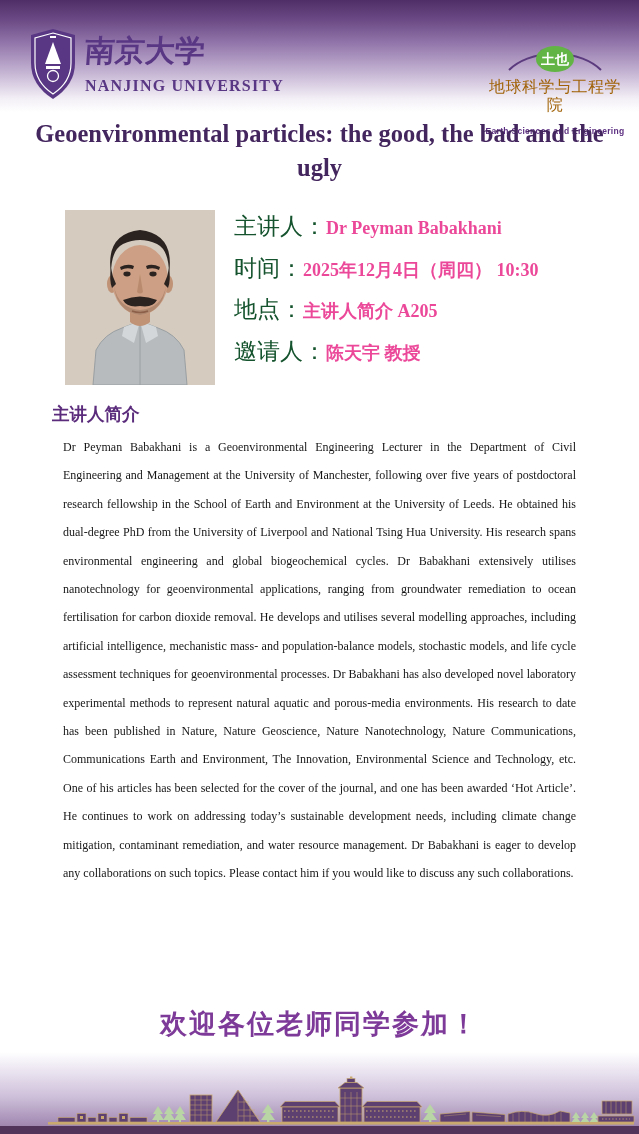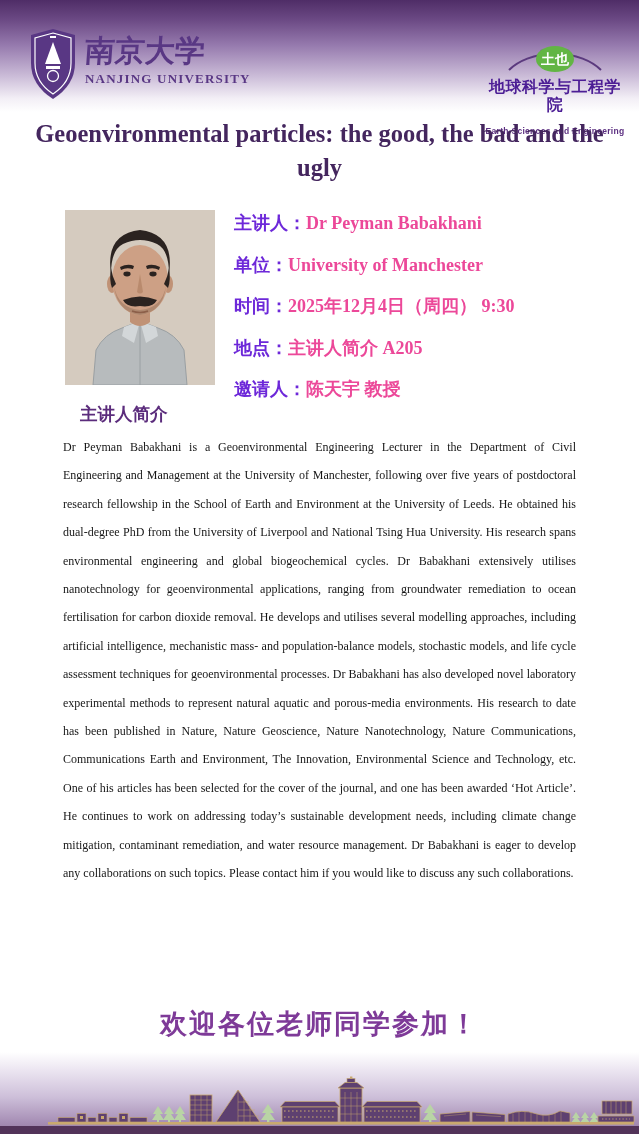--- a/index.html
+++ b/index.html
@@ -10,42 +10,42 @@
   
   .header-gradient{
     position:absolute;top:0;left:0;width:639px;height:112px;
     background:linear-gradient(180deg,#4f2d67 0%,#6c4a85 18%,#9579ad 40%,#cbbcd8 68%,#f3eff6 88%,#ffffff 100%);
   }
   .nju-logo{position:absolute;top:28px;left:30px;display:flex;align-items:flex-start;}
   .nju-shield{width:46px;height:72px;}
   .nju-text{margin-left:9px;padding-top:6px;}
   .nju-cn{font-size:30px;font-weight:bold;color:#593784;letter-spacing:0px;line-height:34px;
           font-family:"Liberation Serif",serif;transform:skewX(-4deg);}
-  .nju-en{font-size:13px;font-weight:bold;color:#593784;letter-spacing:1.2px;margin-top:3px;
+  .nju-en{font-size:16px;font-weight:bold;color:#593784;letter-spacing:1.2px;margin-top:9px;
           font-family:"Liberation Serif",serif;}
   .ese-logo{position:absolute;top:26px;right:14px;width:140px;text-align:center;}
-  .ese-cn{font-size:16px;font-weight:bold;color:#4c1d95;letter-spacing:0.5px;line-height:18px;
+  .ese-cn{font-size:16px;font-weight:normal;color:#a16207;letter-spacing:0.5px;line-height:18px;
           font-family:"Liberation Serif",serif;}
   .ese-en{font-size:8.5px;font-weight:bold;color:#5b2e80;letter-spacing:0.3px;margin-top:12px;}
   
   .title{
     position:absolute;top:117px;left:34px;width:571px;margin:0;
     font-family:"Liberation Serif",serif;font-weight:bold;font-size:24.5px;
     line-height:34px;color:#44265e;text-align:center;
   }
   
   .info{position:absolute;top:210px;left:65px;display:flex;}
   .photo{width:150px;height:175px;flex:0 0 150px;}
   .details{margin-left:19px;padding-top:1px;}
   .detail-row{height:24px;margin-bottom:17.5px;white-space:nowrap;}
-  .detail-label{font-weight:bold;font-size:18px;color:#6d28d9;}
+  .detail-label{font-weight:normal;font-size:23px;color:#14532d;}
   .detail-value{font-weight:bold;font-size:18px;color:#ec4899;font-family:"Liberation Serif",serif;}
   
   .bio-heading{
-    position:absolute;top:402px;left:80px;margin:0;
+    position:absolute;top:402px;left:52px;margin:0;
     font-size:17.5px;font-weight:bold;color:#5b2c7c;
   }
   .bio-text{
     position:absolute;top:433px;left:63px;width:513px;margin:0;
     font-family:"Liberation Serif",serif;font-size:12px;line-height:28.4px;
     color:#161616;text-align:justify;
   }
   
   .welcome{
     position:absolute;top:1006px;left:0;width:639px;margin:0;text-align:center;
@@ -133,24 +133,21 @@
 
       <path d="M58,90 Q75,83 92,90 Q88,98 75,96 Q62,98 58,90 Z" fill="#2b2320"></path>
 
       <path d="M67,101 q8,3 16,0" stroke="#8c5f49" stroke-width="1.6" fill="none"></path>
     </svg>
     <div class="details">
       <div class="detail-row">
         <span class="detail-label">主讲人：</span><span class="detail-value">Dr Peyman Babakhani</span>
       </div>
       <div class="detail-row">
-        <span class="detail-label">单位：</span><span class="detail-value">University of Manchester</span>
-      </div>
-      <div class="detail-row">
-        <span class="detail-label">时间：</span><span class="detail-value">2025年12月4日（周四） 9:30</span>
+        <span class="detail-label">时间：</span><span class="detail-value">2025年12月4日（周四） 10:30</span>
       </div>
       <div class="detail-row">
         <span class="detail-label">地点：</span><span class="detail-value">主讲人简介 A205</span>
       </div>
       <div class="detail-row">
         <span class="detail-label">邀请人：</span><span class="detail-value">陈天宇 教授</span>
       </div>
     </div>
   </div>
 

